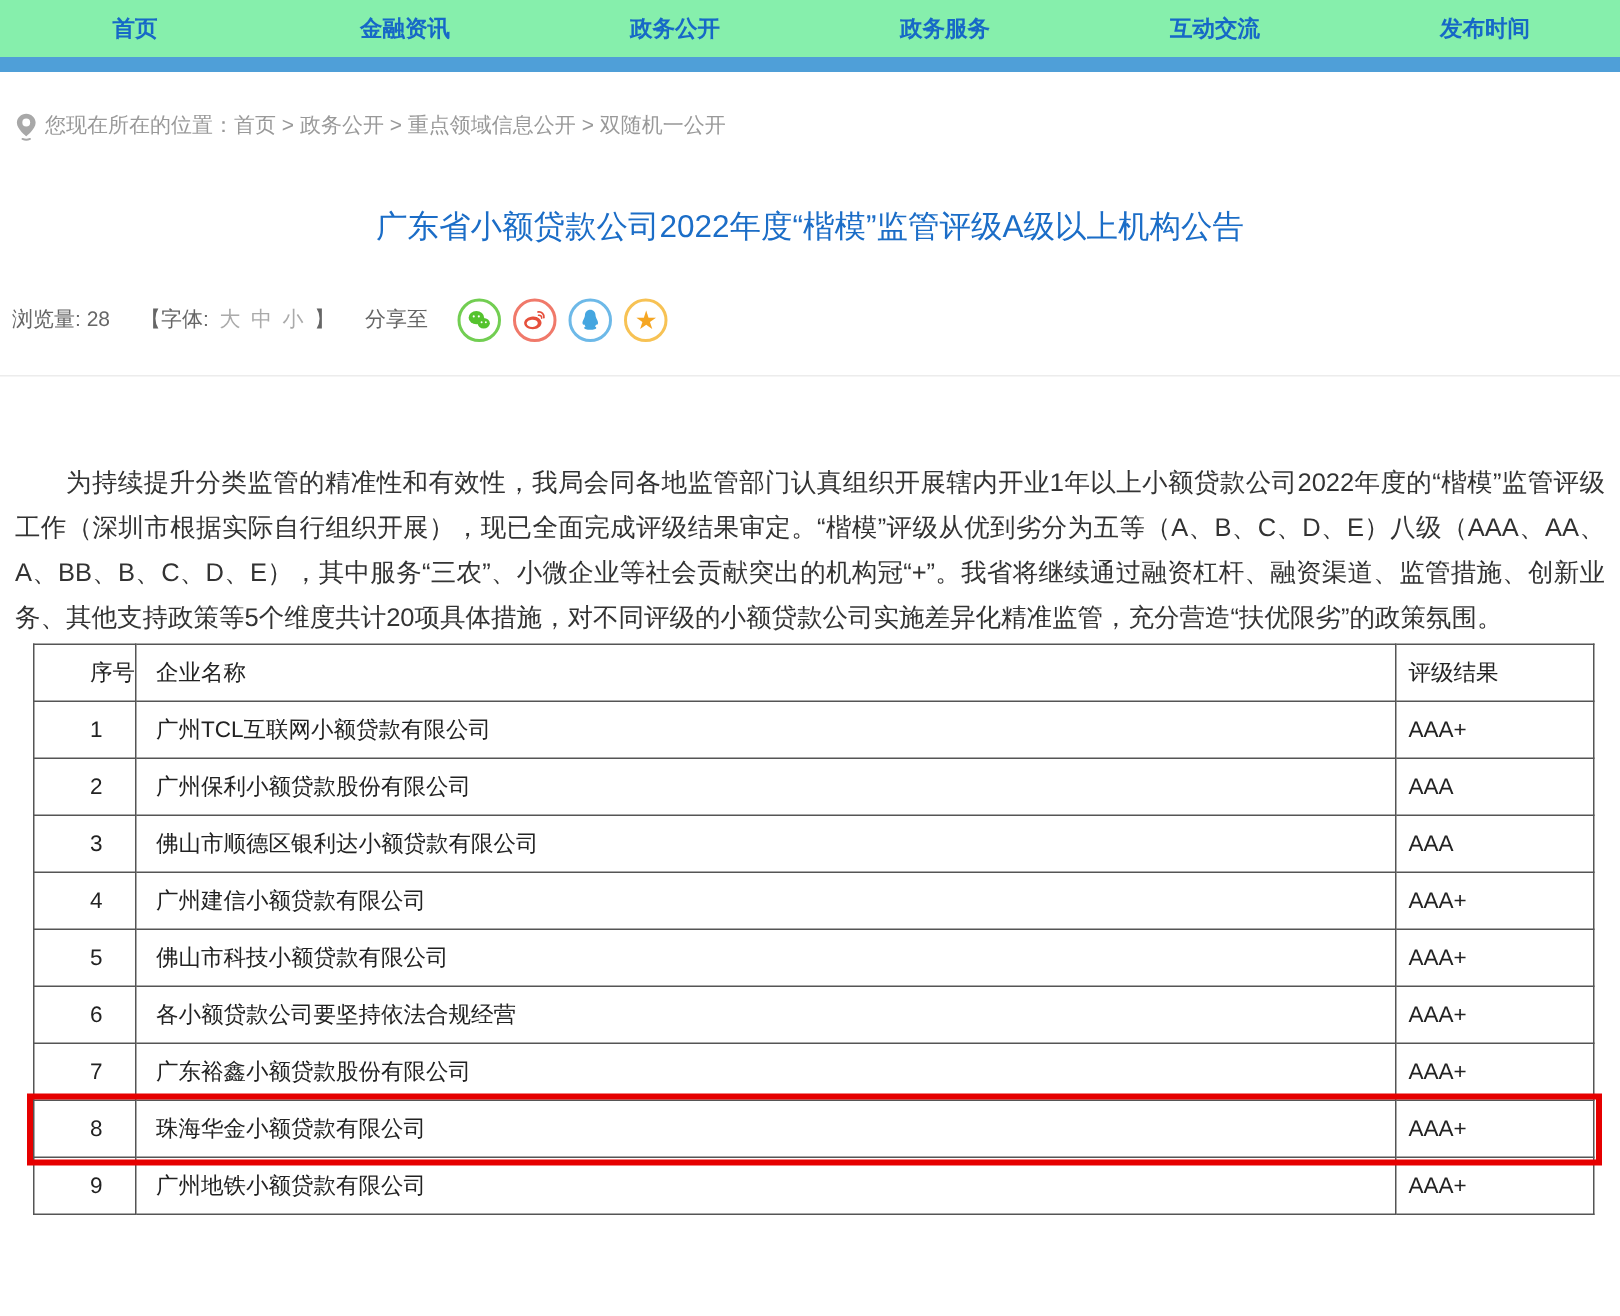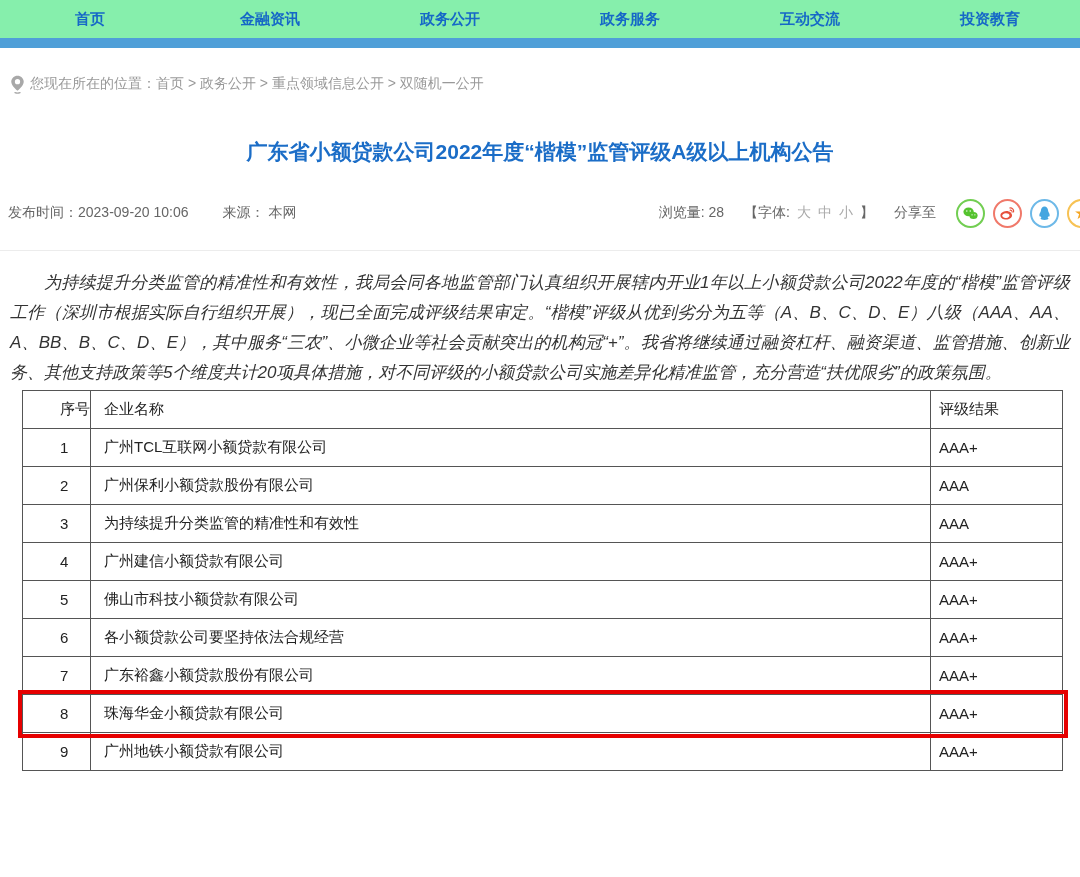--- a/index.html
+++ b/index.html
@@ -24,21 +24,21 @@
   
   .breadcrumb {
     margin: 26px 0 11px 10px; height: 20px;
     display: flex; align-items: center; gap: 5px;
     color: #999; font-size: 14px;
   }
   .breadcrumb svg { display: block; }
   
   .page-title {
     margin-top: 44px; height: 28px; line-height: 28px;
-    text-align: center; color: #1b6dc7; font-size: 21px; font-weight: bold;
+    text-align: center; color: #1b6dc7; font-size: 21px; font-weight: normal;
   }
   
   .meta-row {
     margin-top: 32px; width: 1096px; padding-left: 8px;
     display: flex; justify-content: space-between; align-items: center;
     font-size: 14px; color: #666; height: 30px;
   }
   .meta-left { display: flex; gap: 34px; align-items: center; }
   .meta-right { display: flex; gap: 20px; align-items: center; }
   .font-size-control { color: #666; display: inline-flex; gap: 7px; align-items: center; text-align: center; }
@@ -49,21 +49,21 @@
     border: 2px solid; display: flex; align-items: center; justify-content: center;
     cursor: pointer; background: #fff;
   }
   .share-icon svg { width: 17px; height: 17px; }
   .share-icon.wechat { border-color: #72ce52; color: #55c32e; }
   .share-icon.weibo  { border-color: #f0796a; color: #e6503c; }
   .share-icon.qq     { border-color: #6db9e8; color: #45a6e0; }
   .share-icon.qzone  { border-color: #f7c254; color: #f5a623; font-size: 17px; line-height: 1; }
   .meta-divider { margin: 22px 0 0 0; border: none; border-top: 1px solid #ececec; }
   
-  .article-body { margin: 17px 10px 0 10px; font-style: italic; }
+  .article-body { margin: 56px 10px 0 10px; }
   .article-body p {
     font-size: 17px; line-height: 30px; text-indent: 2em;
     text-align: justify; color: #333;
   }
   
   table.rating-table {
     margin: 2px 0 0 22px; width: 1040px;
     border-collapse: collapse; table-layout: fixed;
   }
   .rating-table th, .rating-table td {
@@ -79,46 +79,38 @@
 </head>
 <body>
 
 <nav class="top-nav">
   <ul>
       <li>首页</li>
       <li>金融资讯</li>
       <li>政务公开</li>
       <li>政务服务</li>
       <li>互动交流</li>
-      <li>投资教育</li>
+      <li>发布时间</li>
     </ul>
 </nav>
 <div class="blue-stripe"></div>
 
 <div class="breadcrumb">
   <span>
     <svg width="15" height="19" viewBox="0 0 24 30">
       <path fill="#a8a8a8" fill-rule="evenodd" d="M12 1C6.5 1 2 5.3 2 10.6c0 6.8 10 14.4 10 14.4s10-7.6 10-14.4C22 5.3 17.5 1 12 1zm0 13.6a4.2 4.2 0 1 1 0-8.4 4.2 4.2 0 0 1 0 8.4z"></path>
       <path fill="none" stroke="#a8a8a8" stroke-width="2" stroke-linecap="round" d="M8 28c2.5 1.1 5.5 1.1 8 0"></path>
     </svg>
   </span>
   <span>您现在所在的位置：首页 &gt; 政务公开 &gt; 重点领域信息公开 &gt; 双随机一公开</span>
 </div>
 
 <h1 class="page-title">广东省小额贷款公司2022年度“楷模”监管评级A级以上机构公告</h1>
 
 <div class="meta-row">
-  <div class="meta-left">
-    <span>
-      <span>发布时间：</span><span>2023-09-20 10:06</span>
-    </span>
-    <span>
-      <span>来源：</span> <span>本网</span>
-    </span>
-  </div>
   <div class="meta-right">
     <span>
       <span>浏览量:</span> <span>28</span>
     </span>
     <span class="font-size-control">
       <span>【字体:</span>
       <span class="size-opt">大</span>
       <span class="size-opt">中</span>
       <span class="size-opt">小</span>
       <span>】</span>
@@ -172,21 +164,21 @@
         <td>广州TCL互联网小额贷款有限公司</td>
         <td>AAA+</td>
       </tr>
       <tr>
         <td>2</td>
         <td>广州保利小额贷款股份有限公司</td>
         <td>AAA</td>
       </tr>
       <tr>
         <td>3</td>
-        <td>为持续提升分类监管的精准性和有效性</td>
+        <td>佛山市顺德区银利达小额贷款有限公司</td>
         <td>AAA</td>
       </tr>
       <tr>
         <td>4</td>
         <td>广州建信小额贷款有限公司</td>
         <td>AAA+</td>
       </tr>
       <tr>
         <td>5</td>
         <td>佛山市科技小额贷款有限公司</td>

